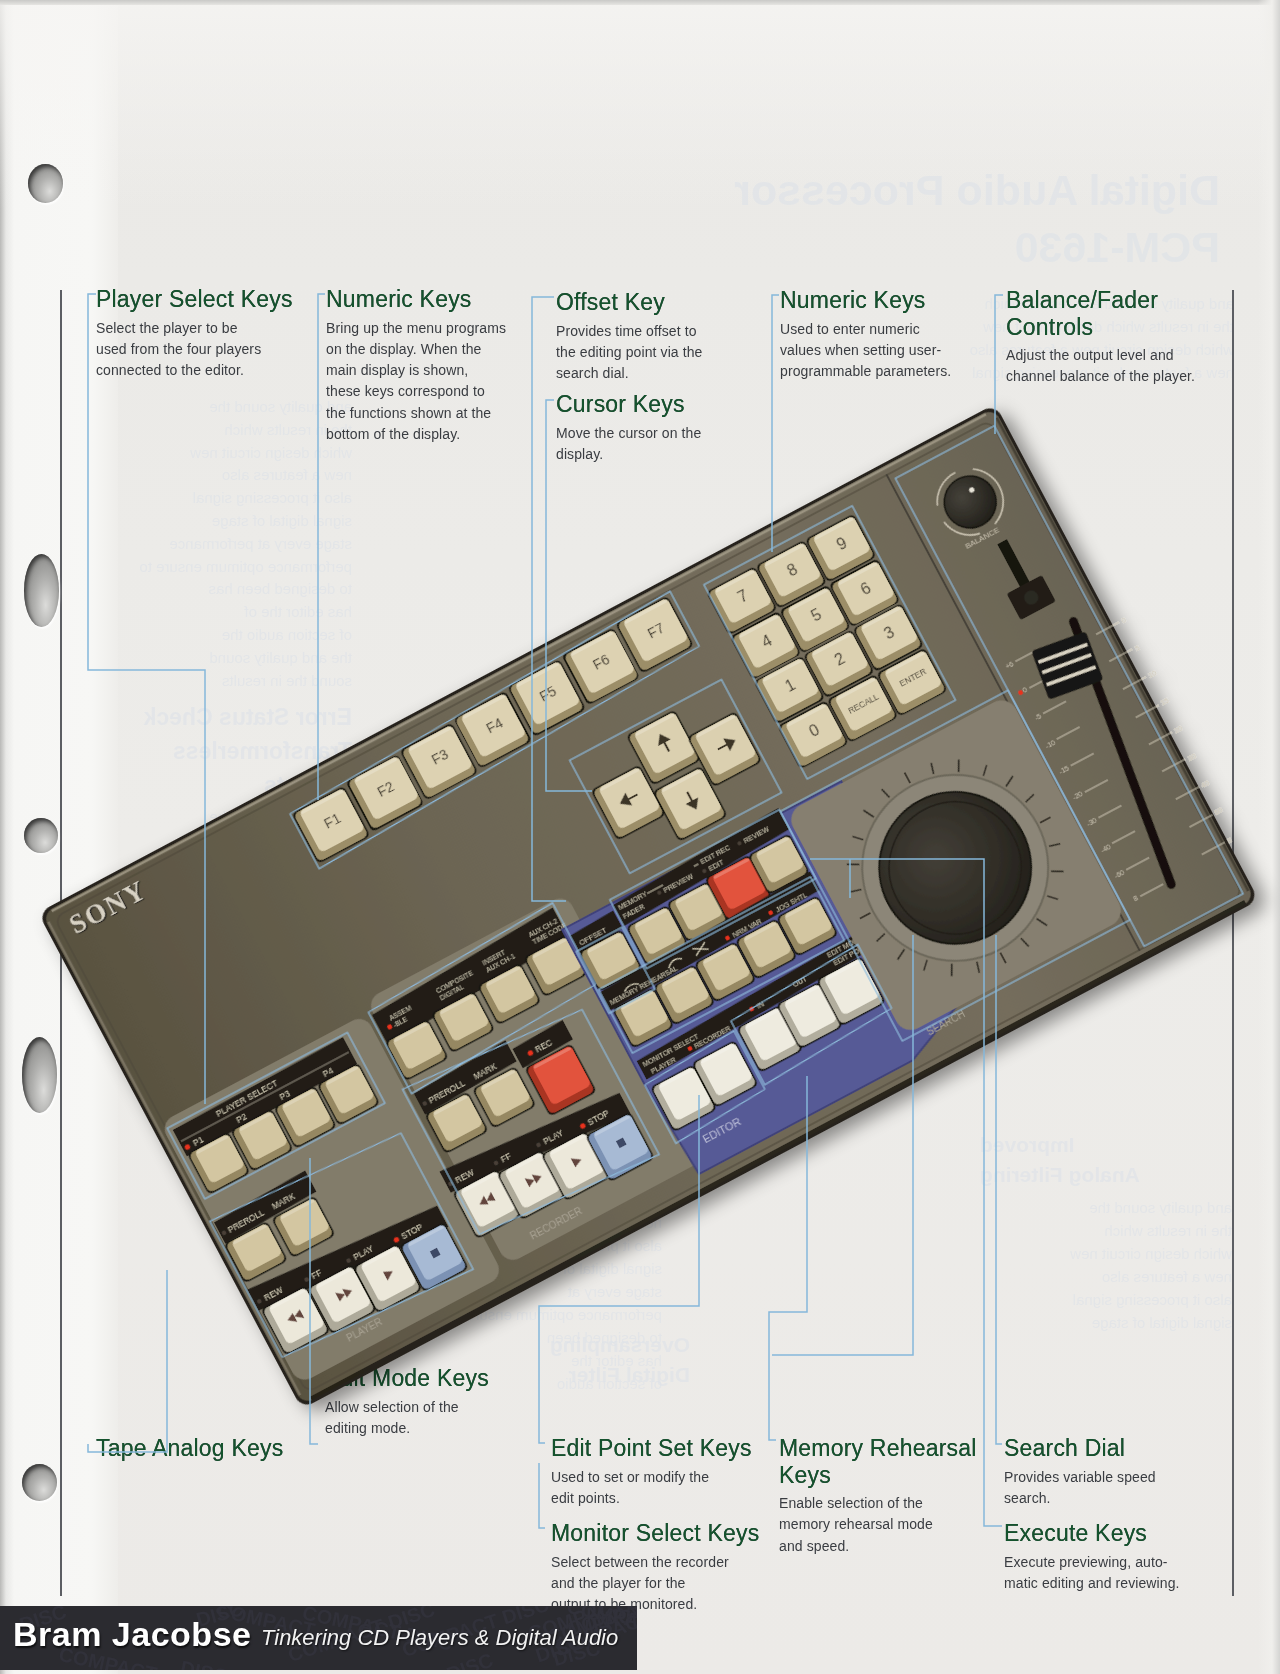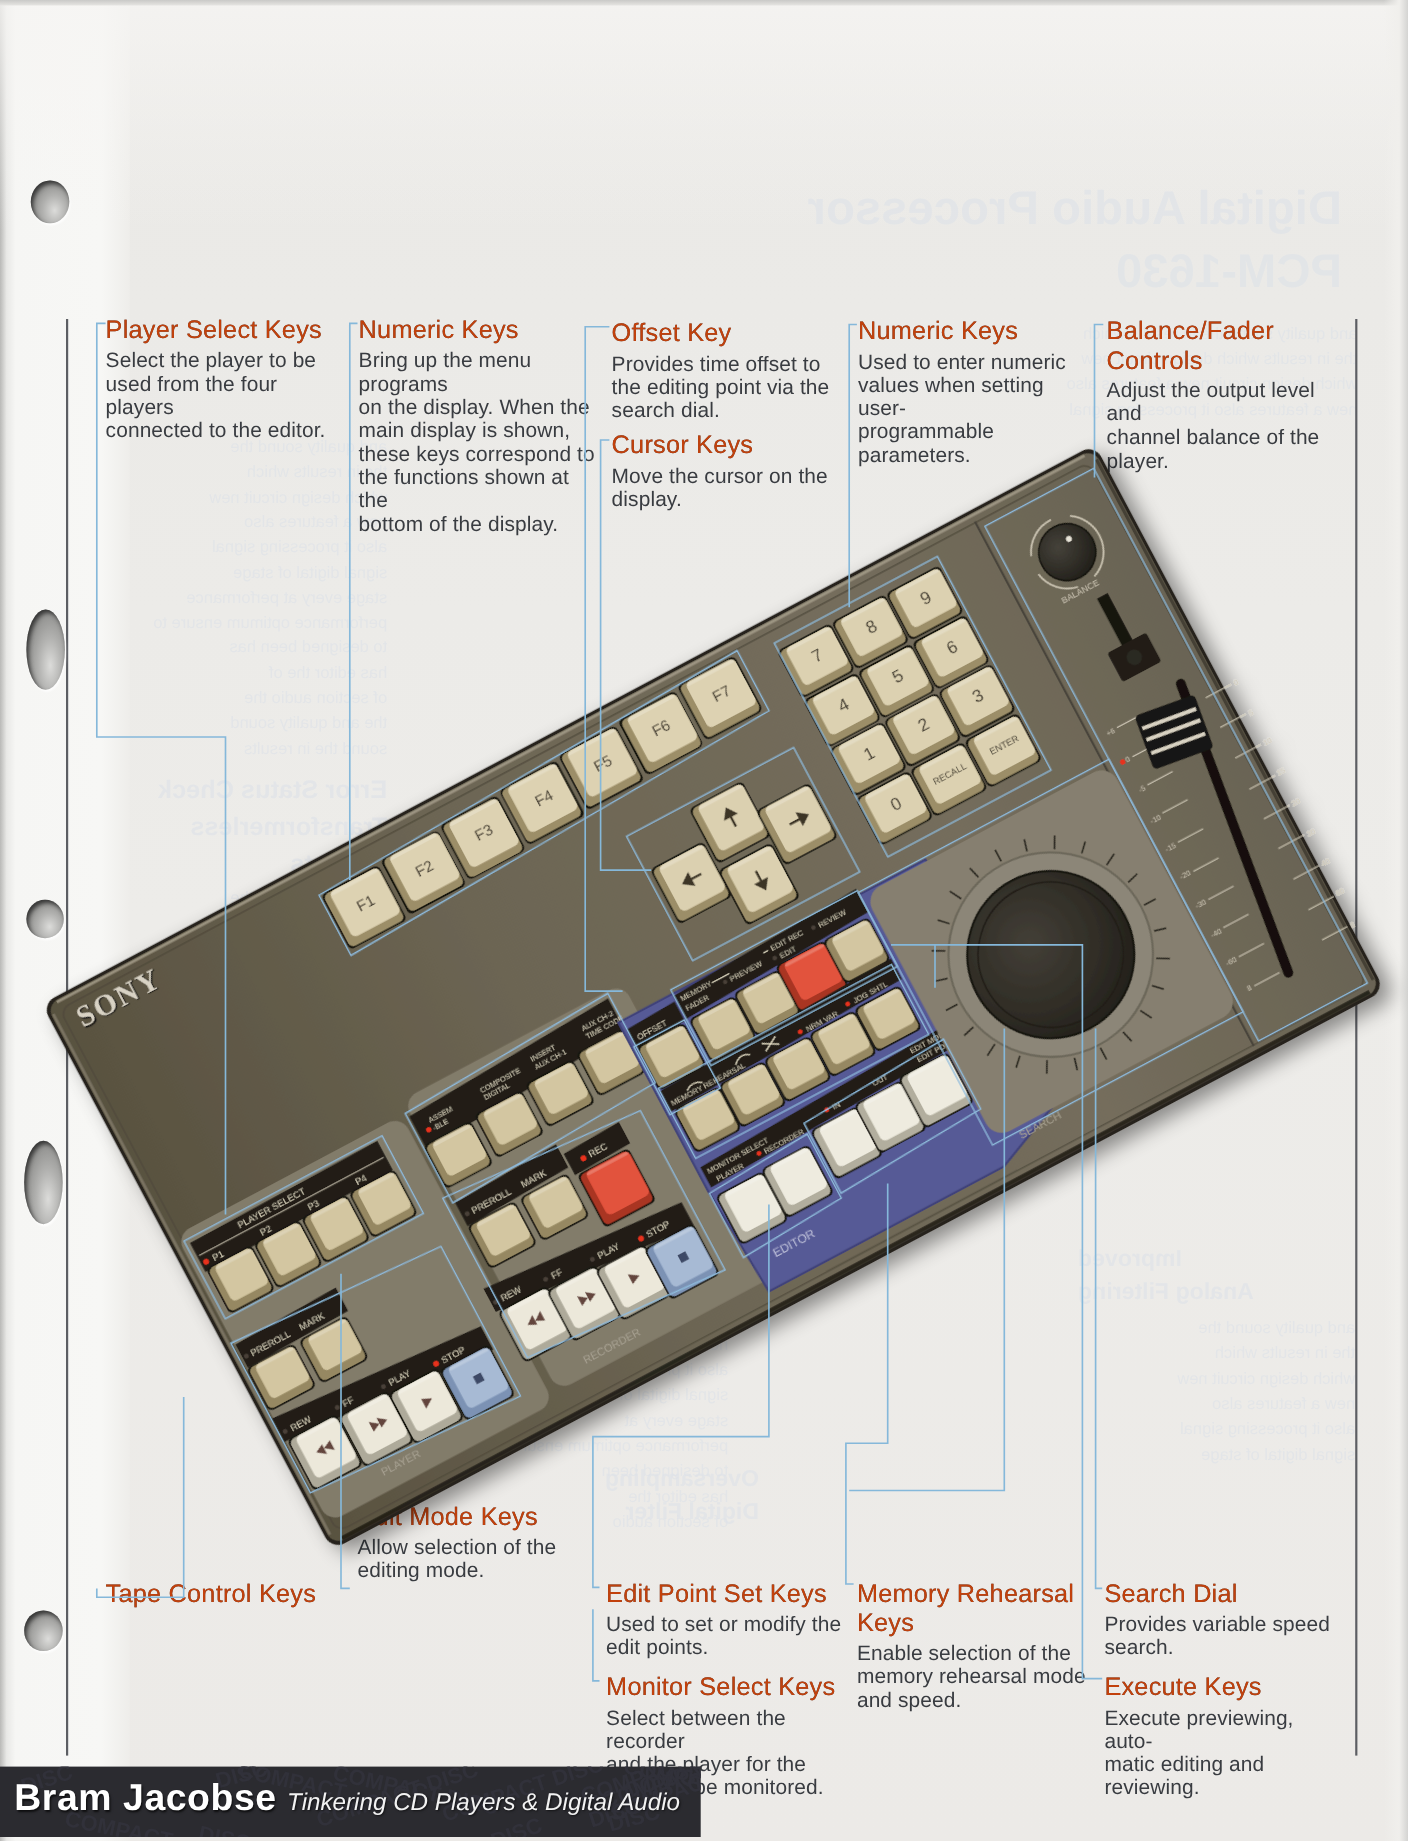--- a/index.html
+++ b/index.html
@@ -1,18 +1,18 @@
 <!DOCTYPE html>
 <html><head><meta charset="utf-8"><style>
 *{margin:0;padding:0;box-sizing:border-box}
 body{width:1280px;height:1674px;position:relative;overflow:hidden;background:#ecebe8;
  font-family:"Liberation Sans",sans-serif}
-.ct{font-size:23px;color:#c2410c;letter-spacing:0.2px;line-height:26.5px;
+.ct{font-size:23px;color:#14532d;letter-spacing:0.2px;line-height:26.5px;
  text-shadow:0 0 0.5px #43464b}
-.cb{font-size:19px;color:#393c41;line-height:21.3px;margin-top:5px;letter-spacing:0.1px}
+.cb{font-size:14px;color:#393c41;line-height:21.3px;margin-top:5px;letter-spacing:0.1px}
 .gh{position:absolute;color:#dfe3e8;transform:scaleX(-1);filter:blur(0.5px);opacity:0.68}
 .hole{position:absolute;border-radius:50%;background:radial-gradient(ellipse at 62% 70%,#dcdcda 0%,#b2b2b0 35%,#8e8e8c 70%,#787876 100%);box-shadow:inset 2px 3px 4px rgba(40,40,40,.85), 1px 2px 2px rgba(255,255,255,.8)}
 </style></head><body>
 
 <div style="position:absolute;inset:0;background:linear-gradient(180deg,#eae9e6 0%,#edece9 50%,#eceae7 100%)"></div>
 
 <div style="position:absolute;left:0;top:0;width:118px;height:1674px;background:linear-gradient(90deg,#b9b9b7 0,#e8e8e6 6px,#f6f6f4 14px,#f7f7f5 78%,#eeedea 100%)"></div>
 
 <div style="position:absolute;left:0;top:0;width:1280px;height:210px;background:linear-gradient(180deg,rgba(246,245,243,0.8),rgba(246,245,243,0))"></div>
 
@@ -78,21 +78,21 @@
     <div class="ct">Numeric Keys</div>
     <div class="cb">Used to enter numeric<br>values when setting user-<br>programmable parameters.</div>
   </div>
 
 <div style="position:absolute;left:1006px;top:287px;width:215px">
     <div class="ct">Balance/Fader<br>Controls</div>
     <div class="cb">Adjust the output level and<br>channel balance of the player.</div>
   </div>
 
 <div style="position:absolute;left:96px;top:1435px;width:215px">
-    <div class="ct">Tape Control Keys</div>
+    <div class="ct">Tape Analog Keys</div>
   </div>
 
 <div style="position:absolute;left:325px;top:1365px;width:215px">
     <div class="ct">Edit Mode Keys</div>
     <div class="cb">Allow selection of the<br>editing mode.</div>
   </div>
 
 <div style="position:absolute;left:551px;top:1435px;width:215px">
     <div class="ct">Edit Point Set Keys</div>
     <div class="cb">Used to set or modify the<br>edit points.</div>

